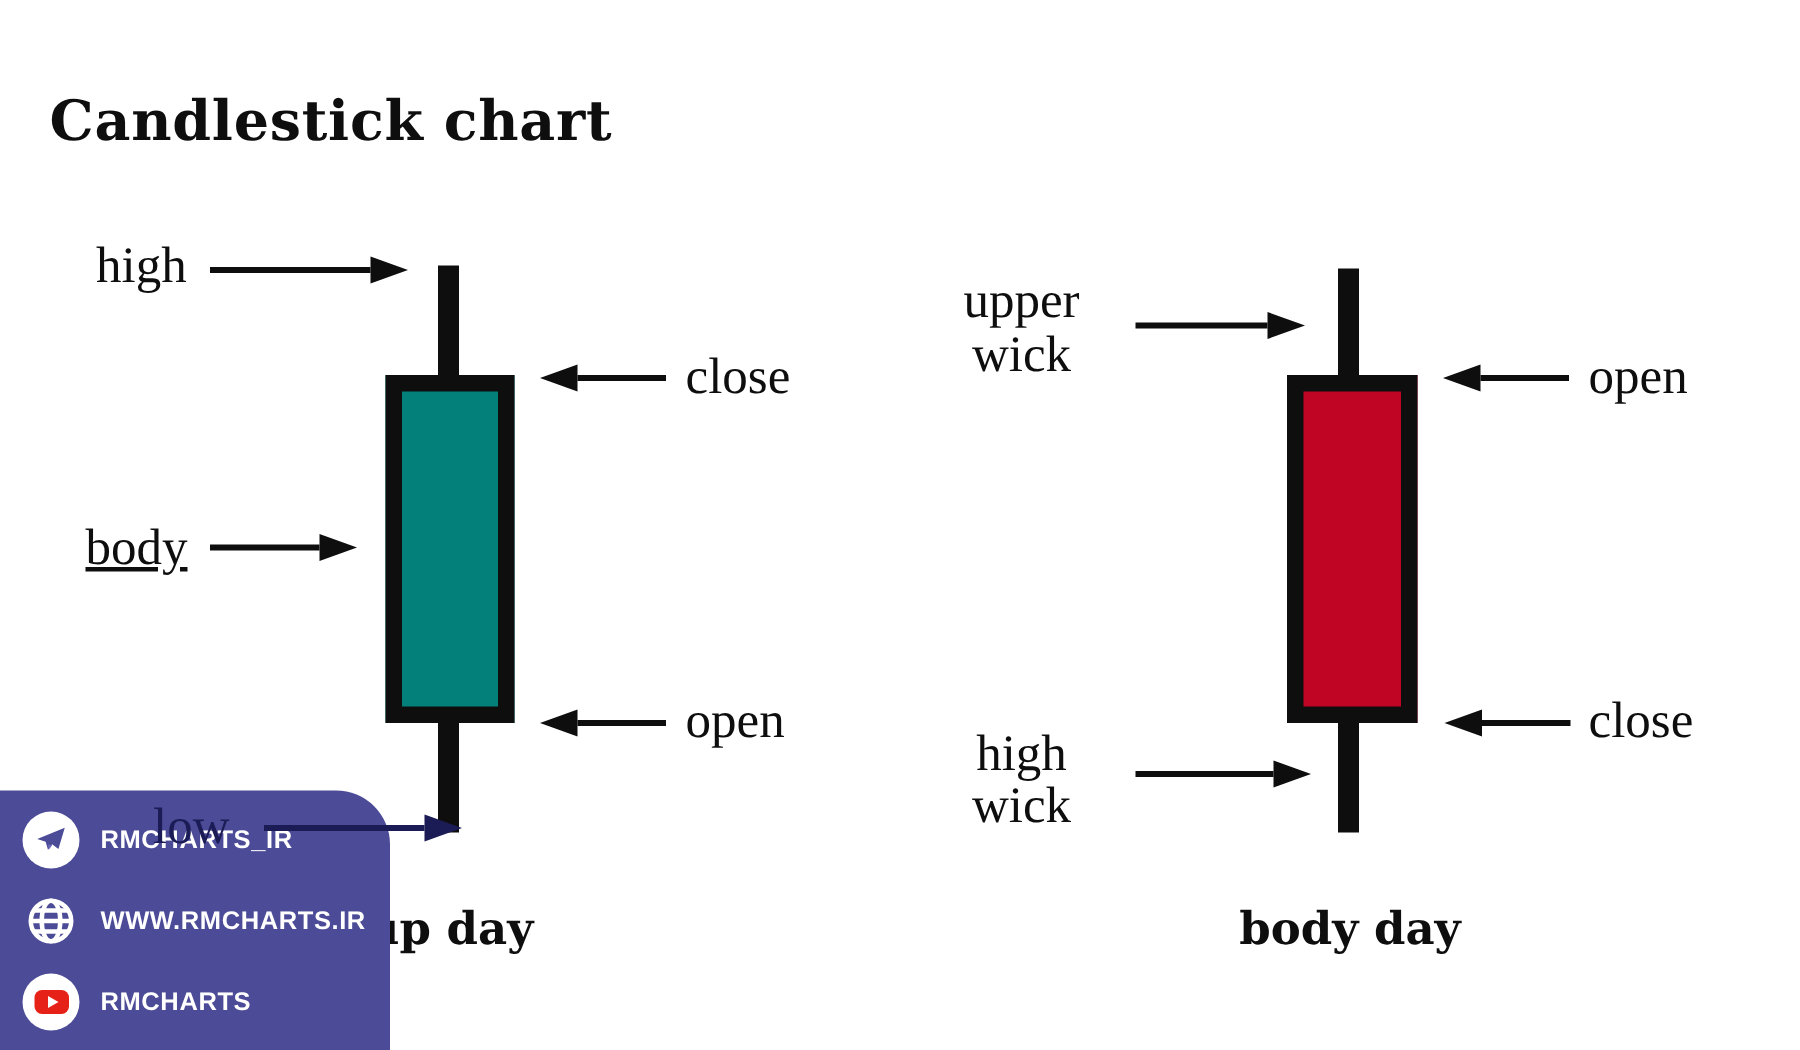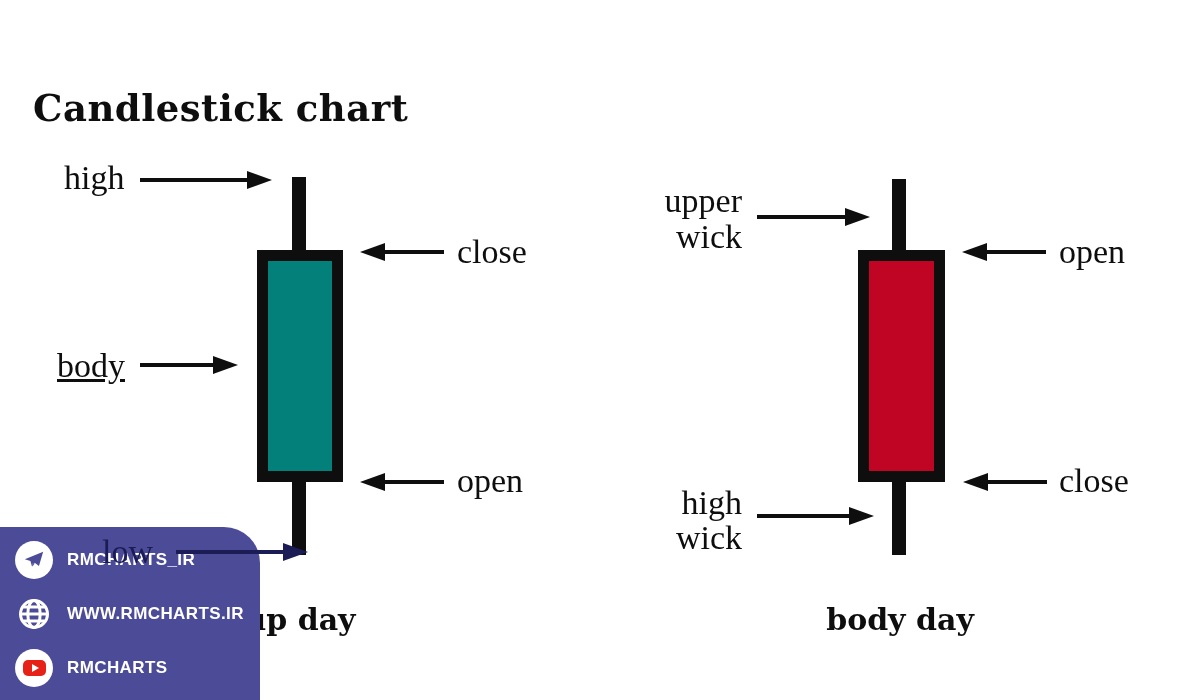--- a/index.html
+++ b/index.html
@@ -10,30 +10,29 @@
   html,body{margin:0;padding:0;background:#e8e8e8;}
   .stage{
     position:relative;width:1200px;height:700px;margin:0 auto;
     background:var(--background);overflow:hidden;
     font-family:"Liberation Serif", serif;color:var(--ink);
   }
   .page-title{
     position:absolute;left:33px;top:58px;
     font-family:"DejaVu Serif", serif;font-weight:bold;font-size:37px;
     letter-spacing:0.5px;
-    margin-top:28px;
   }
   
   .wick{position:absolute;width:14px;background:var(--ink);}
   .candle-body{position:absolute;box-sizing:border-box;border:11px solid var(--ink);}
   .body-up{background:var(--up-body);}
   .body-down{background:var(--down-body);}
   
   .lbl{position:absolute;font-size:34px;line-height:1;white-space:nowrap;text-align:center;}
-  .lbl-right{text-align:right;}
+  .lbl-right{}
   .caption{
     position:absolute;font-family:"DejaVu Serif", serif;font-weight:bold;
     font-size:30px;text-align:center;width:156px;
   }
   
   .arrow{position:absolute;display:flex;align-items:center;height:22px;}
   .arrow .line{height:4px;background:var(--ink);flex:1;}
   .arrow .head-r{width:0;height:0;border-left:25px solid var(--ink);
     border-top:9px solid transparent;border-bottom:9px solid transparent;}
   .arrow .head-l{width:0;height:0;border-right:25px solid var(--ink);

